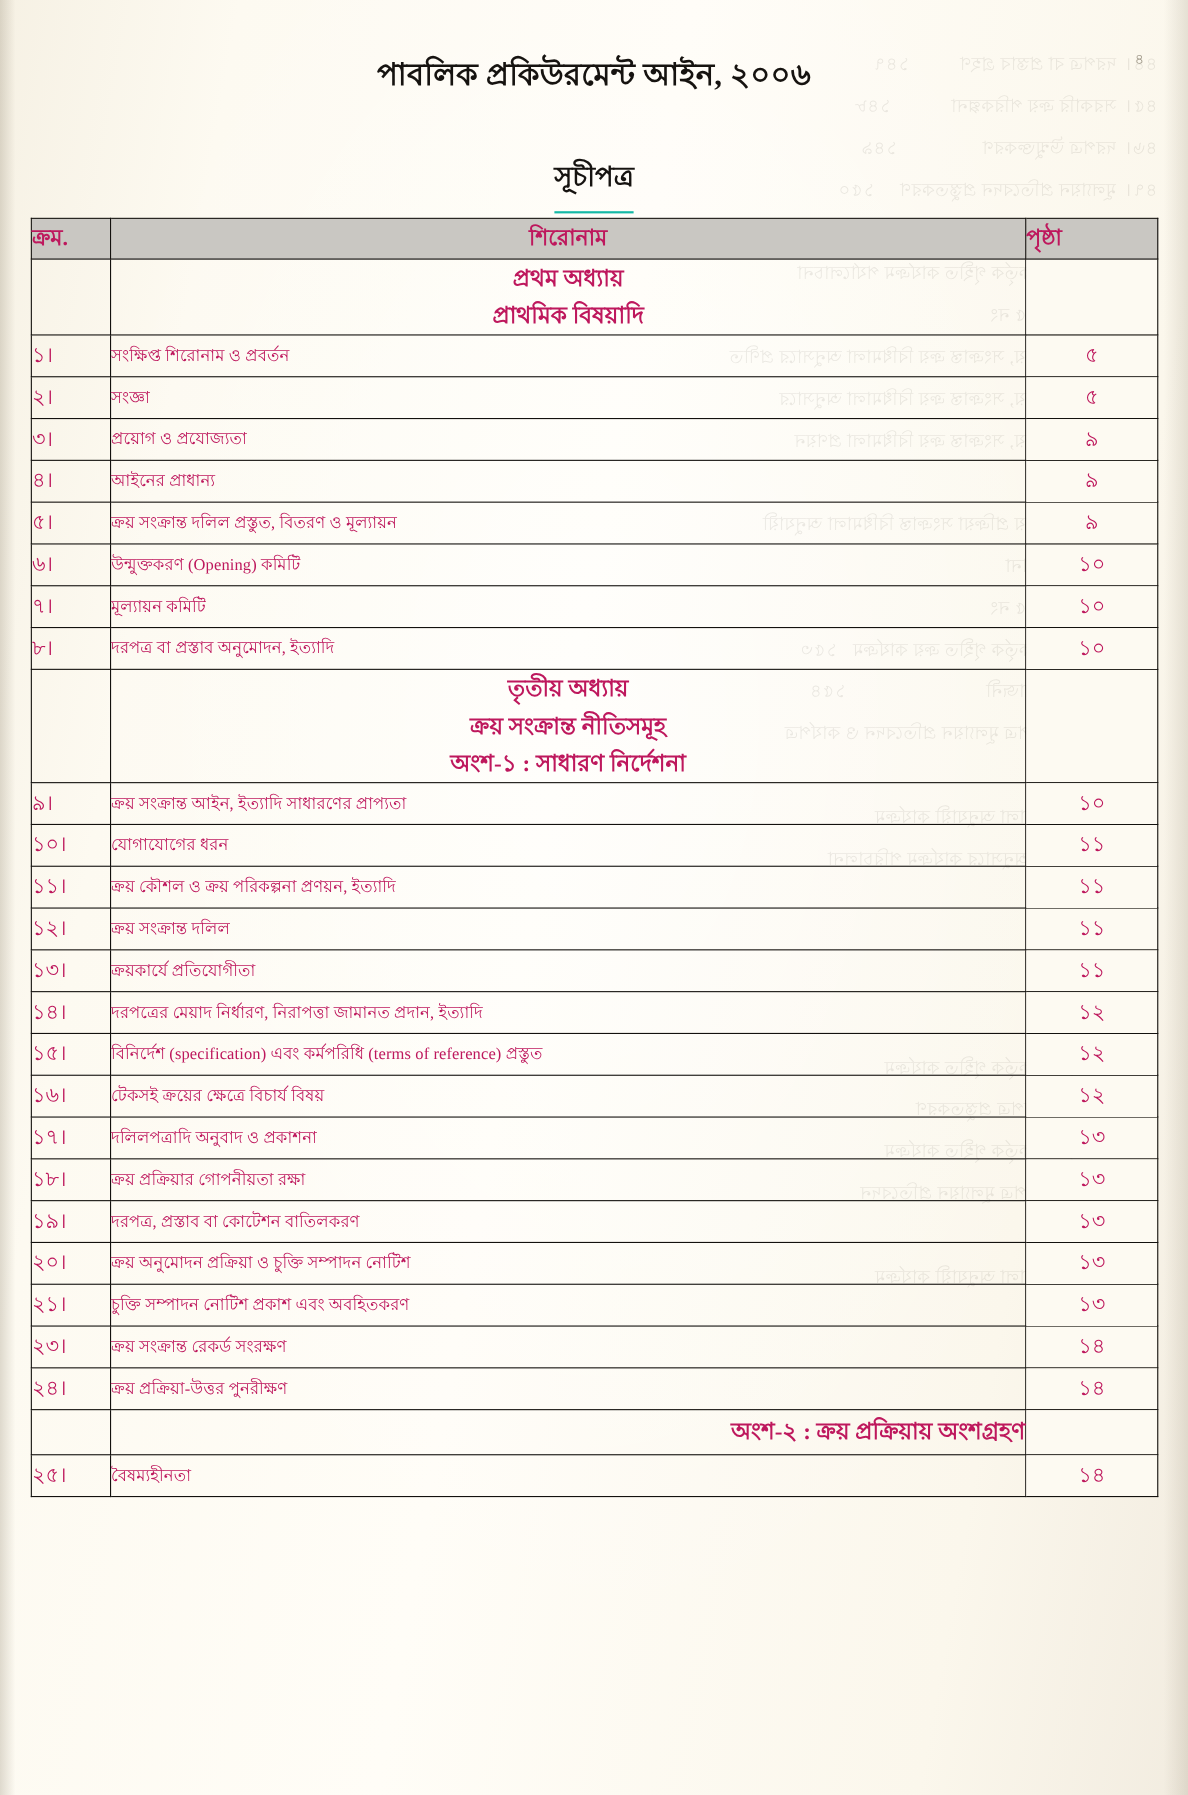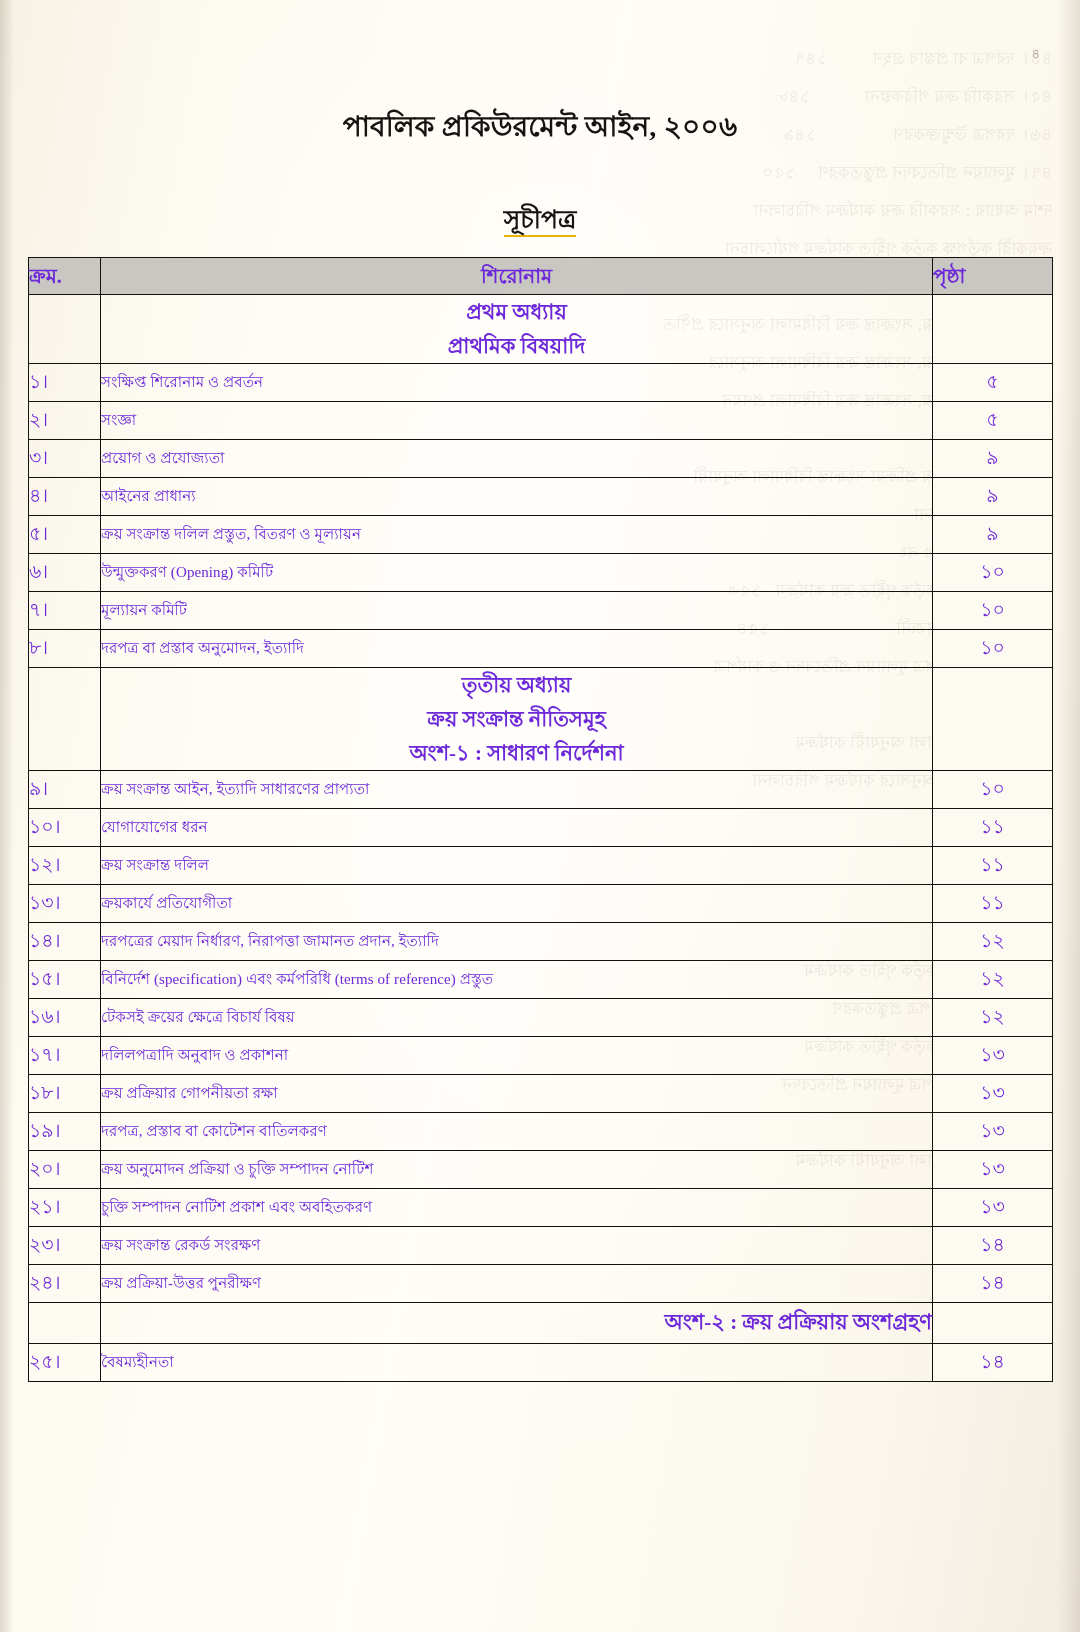--- a/index.html
+++ b/index.html
@@ -57,41 +57,41 @@
   }
   .content {
     position: relative;
     padding: 0 28px;
   }
   .doc-title {
     text-align: center;
     font-weight: bold;
     font-size: 28px;
     color: #161310;
-    padding-top: 105px;
+    padding-top: 46px;
     letter-spacing: 0.2px;
   }
   .toc-heading {
     text-align: center;
     font-weight: bold;
     font-size: 25px;
     color: #161310;
     margin-top: 48px;
     margin-bottom: 14px;
   }
   .toc-heading span {
-    border-bottom: 2px solid #eab308;
-    padding-bottom: 2px;
+    border-bottom: 2px solid #14b8a6;
+    padding-bottom: 17px;
   }
   table.toc {
     width: 1024px;
     margin: 4px auto;
     border-collapse: collapse;
     table-layout: fixed;
-    color: #6d28d9;
+    color: #be185d;
   }
   table.toc th, table.toc td {
     border: 1.6px solid #13110e;
     padding: 0;
   }
   col.c-sl   { width: 72px; }
   col.c-ttl  { width: 832px; }
   col.c-pg   { width: 120px; }
 
   thead th {
@@ -275,20 +275,25 @@
             <td class="sl">৯।</td>
             <td class="title">ক্রয় সংক্রান্ত আইন, ইত্যাদি সাধারণের প্রাপ্যতা</td>
             <td class="page">১০</td>
           </tr>
           <tr>
             <td class="sl">১০।</td>
             <td class="title">যোগাযোগের ধরন</td>
             <td class="page">১১</td>
           </tr>
           <tr>
+            <td class="sl">১১।</td>
+            <td class="title">ক্রয় কৌশল ও ক্রয় পরিকল্পনা প্রণয়ন, ইত্যাদি</td>
+            <td class="page">১১</td>
+          </tr>
+          <tr>
             <td class="sl">১২।</td>
             <td class="title">ক্রয় সংক্রান্ত দলিল</td>
             <td class="page">১১</td>
           </tr>
           <tr>
             <td class="sl">১৩।</td>
             <td class="title">ক্রয়কার্যে প্রতিযোগীতা</td>
             <td class="page">১১</td>
           </tr>
           <tr>

